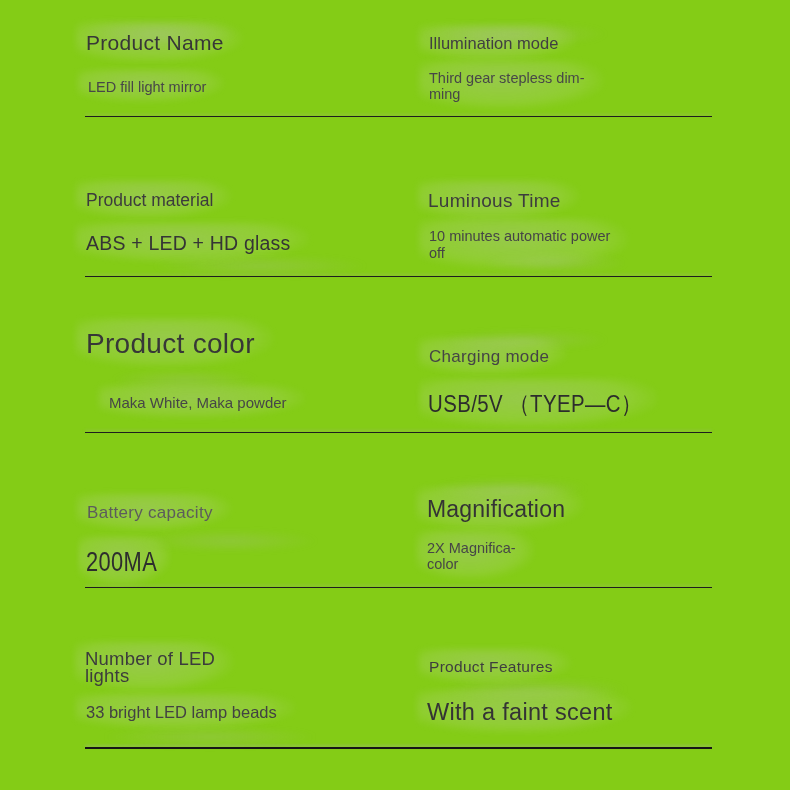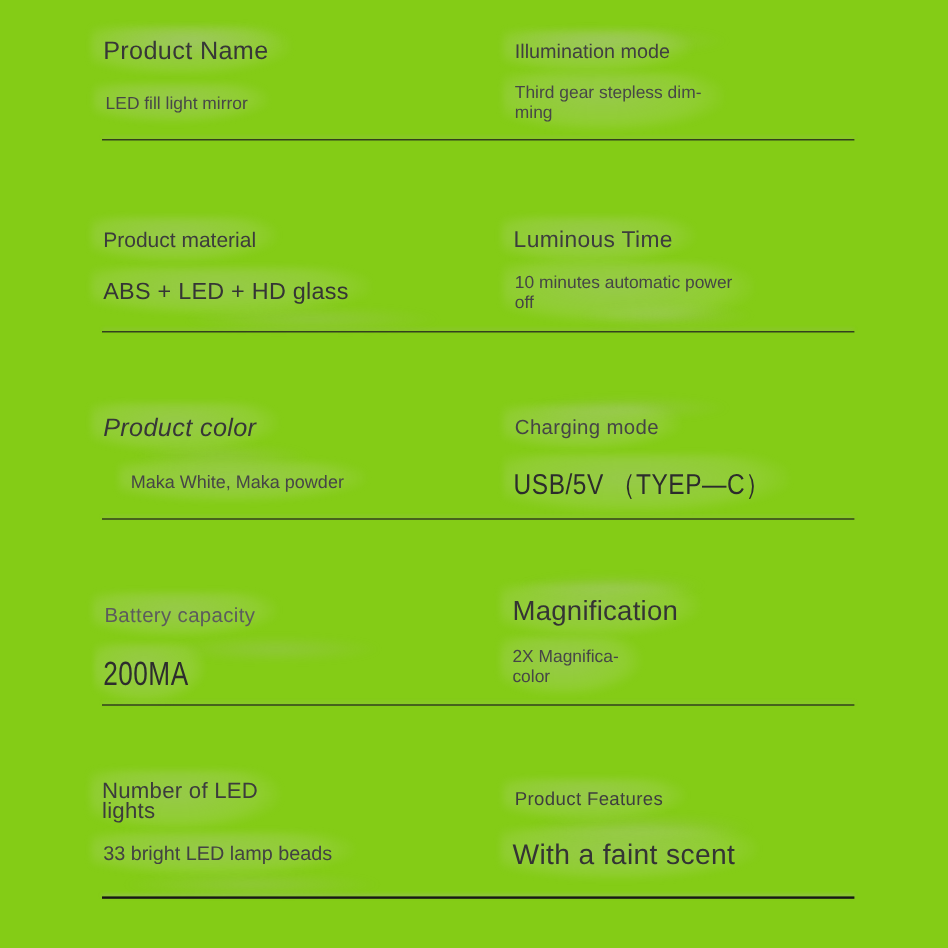--- a/index.html
+++ b/index.html
@@ -41,21 +41,21 @@
   .r1-ll{left:86px;top:31px;font-size:21px;letter-spacing:.3px;color:#373737;}
   .r1-lv{left:88px;top:79px;font-size:14.5px;color:#474747;}
   .r1-rl{left:429px;top:34px;font-size:16.5px;color:#404040;}
   .r1-rv{left:429px;top:70px;font-size:14.5px;line-height:16px;color:#474747;}
   
   .r2-ll{left:86px;top:190px;font-size:17.5px;color:#3c3c3c;}
   .r2-lv{left:86px;top:232px;font-size:19.5px;letter-spacing:.2px;color:#353535;}
   .r2-rl{left:428px;top:190px;font-size:19px;letter-spacing:.3px;color:#3d3d3d;text-align:right;}
   .r2-rv{left:429px;top:228px;font-size:14.5px;line-height:17px;color:#454545;}
   
-  .r3-ll{left:86px;top:345px;font-size:21px;letter-spacing:.3px;color:#373737;font-style:italic;}
+  .r3-ll{left:86px;top:328px;font-size:28px;letter-spacing:.3px;color:#373737;}
   .r3-lv{left:87px;top:394px;font-size:15px;color:#464646;margin-left:22px;}
   .r3-rl{left:429px;top:347px;font-size:17px;letter-spacing:.3px;color:#454545;}
   .r3-rv{left:428px;top:388px;font-size:24px;color:#2c2c2c;
          transform:scaleX(.85);transform-origin:0 50%;letter-spacing:.5px;}
   
   .r4-ll{left:87px;top:503px;font-size:17px;letter-spacing:.3px;color:#5c5c5c;}
   .r4-lv{left:86px;top:546px;font-size:28px;color:#2d2d2d;
          transform:scaleX(.78);transform-origin:0 50%;letter-spacing:.5px;}
   .r4-rl{left:427px;top:496px;font-size:23px;letter-spacing:.2px;color:#343434;}
   .r4-rv{left:427px;top:540px;font-size:14.5px;line-height:16px;color:#464646;}

